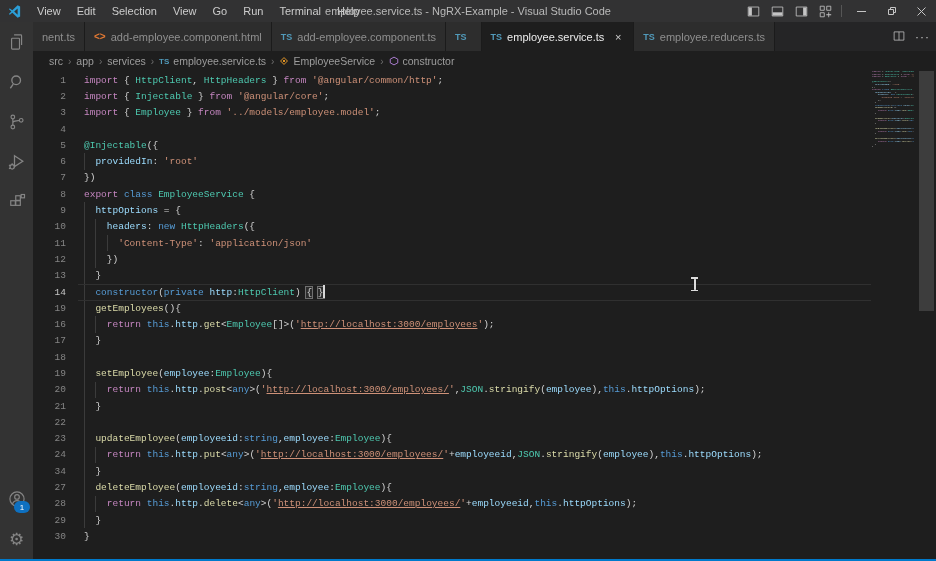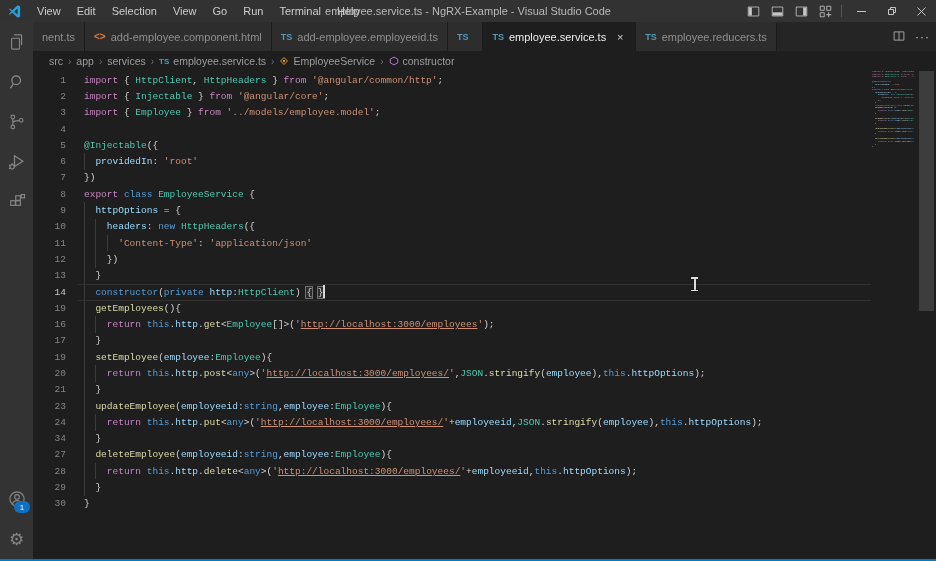--- a/index.html
+++ b/index.html
@@ -198,21 +198,21 @@
     <div class="tabs">
         <div class="tab">
           <span>nent.ts</span>
         </div>
         <div class="tab">
           <span class="tab-icon html">&lt;&gt;</span>
           <span>add-employee.component.html</span>
         </div>
         <div class="tab">
           <span class="tab-icon ts">TS</span>
-          <span>add-employee.employeeid.ts</span>
+          <span>add-employee.component.ts</span>
         </div>
         <div class="tab">
           <span class="tab-icon ts">TS</span>
         </div>
         <div class="tab active">
           <span class="tab-icon ts">TS</span>
           <span>employee.service.ts</span>
           <span class="tab-close">×</span>
         </div>
         <div class="tab">
@@ -277,23 +277,25 @@
         <div class="code-row"><span class="ln">8</span><span class="code-text"><span class="tok-kw" style="color: rgb(197, 134, 192);">export</span><span class="tok-pun" style="color: rgb(212, 212, 212);"> </span><span class="tok-kw2" style="color: rgb(86, 156, 214);">class</span><span class="tok-pun" style="color: rgb(212, 212, 212);"> </span><span class="tok-type" style="color: rgb(78, 201, 176);">EmployeeService</span><span class="tok-pun" style="color: rgb(212, 212, 212);"> {</span></span></div>
         <div class="code-row"><span class="ln">9</span><span class="code-text"><span class="tok-pun" style="color: rgb(212, 212, 212);">  </span><span class="tok-var" style="color: rgb(156, 220, 254);">httpOptions</span><span class="tok-pun" style="color: rgb(212, 212, 212);"> = {</span></span><span class="guide" style="left: 51px;"></span></div>
         <div class="code-row"><span class="ln">10</span><span class="code-text"><span class="tok-pun" style="color: rgb(212, 212, 212);">    </span><span class="tok-var" style="color: rgb(156, 220, 254);">headers</span><span class="tok-pun" style="color: rgb(212, 212, 212);">: </span><span class="tok-kw2" style="color: rgb(86, 156, 214);">new</span><span class="tok-pun" style="color: rgb(212, 212, 212);"> </span><span class="tok-type" style="color: rgb(78, 201, 176);">HttpHeaders</span><span class="tok-pun" style="color: rgb(212, 212, 212);">({</span></span><span class="guide" style="left: 51px;"></span><span class="guide" style="left: 62.4px;"></span></div>
         <div class="code-row"><span class="ln">11</span><span class="code-text"><span class="tok-pun" style="color: rgb(212, 212, 212);">      </span><span class="tok-str" style="color: rgb(206, 145, 120);">'Content-Type'</span><span class="tok-pun" style="color: rgb(212, 212, 212);">: </span><span class="tok-str" style="color: rgb(206, 145, 120);">'application/json'</span></span><span class="guide" style="left: 51px;"></span><span class="guide" style="left: 62.4px;"></span><span class="guide" style="left: 73.8px;"></span></div>
         <div class="code-row"><span class="ln">12</span><span class="code-text"><span class="tok-pun" style="color: rgb(212, 212, 212);">    })</span></span><span class="guide" style="left: 51px;"></span><span class="guide" style="left: 62.4px;"></span></div>
         <div class="code-row"><span class="ln">13</span><span class="code-text"><span class="tok-pun" style="color: rgb(212, 212, 212);">  }</span></span><span class="guide" style="left: 51px;"></span></div>
         <div class="code-row"><span class="ln active">14</span><span class="code-text"><span class="tok-pun" style="color: rgb(212, 212, 212);">  </span><span class="tok-kw2" style="color: rgb(86, 156, 214);">constructor</span><span class="tok-pun" style="color: rgb(212, 212, 212);">(</span><span class="tok-kw2" style="color: rgb(86, 156, 214);">private</span><span class="tok-pun" style="color: rgb(212, 212, 212);"> </span><span class="tok-var" style="color: rgb(156, 220, 254);">http</span><span class="tok-pun" style="color: rgb(212, 212, 212);">:</span><span class="tok-type" style="color: rgb(78, 201, 176);">HttpClient</span><span class="tok-pun" style="color: rgb(212, 212, 212);">) </span><span class="tok-mbr" style="color: rgb(212, 212, 212);">{</span><span class="tok-pun" style="color: rgb(212, 212, 212);"> </span><span class="tok-mbr" style="color: rgb(212, 212, 212);">}</span></span><span class="guide" style="left: 51px;"></span></div>
         <div class="code-row"><span class="ln">19</span><span class="code-text"><span class="tok-pun" style="color: rgb(212, 212, 212);">  </span><span class="tok-fn" style="color: rgb(220, 220, 170);">getEmployees</span><span class="tok-pun" style="color: rgb(212, 212, 212);">(){</span></span><span class="guide" style="left: 51px;"></span></div>
         <div class="code-row"><span class="ln">16</span><span class="code-text"><span class="tok-pun" style="color: rgb(212, 212, 212);">    </span><span class="tok-kw" style="color: rgb(197, 134, 192);">return</span><span class="tok-pun" style="color: rgb(212, 212, 212);"> </span><span class="tok-kw2" style="color: rgb(86, 156, 214);">this</span><span class="tok-pun" style="color: rgb(212, 212, 212);">.</span><span class="tok-var" style="color: rgb(156, 220, 254);">http</span><span class="tok-pun" style="color: rgb(212, 212, 212);">.</span><span class="tok-fn" style="color: rgb(220, 220, 170);">get</span><span class="tok-pun" style="color: rgb(212, 212, 212);">&lt;</span><span class="tok-type" style="color: rgb(78, 201, 176);">Employee</span><span class="tok-pun" style="color: rgb(212, 212, 212);">[]&gt;(</span><span class="tok-str" style="color: rgb(206, 145, 120);">'</span><span class="tok-strU" style="color: rgb(206, 145, 120);">http://localhost:3000/employees</span><span class="tok-str" style="color: rgb(206, 145, 120);">'</span><span class="tok-pun" style="color: rgb(212, 212, 212);">);</span></span><span class="guide" style="left: 51px;"></span><span class="guide" style="left: 62.4px;"></span></div>
         <div class="code-row"><span class="ln">17</span><span class="code-text"><span class="tok-pun" style="color: rgb(212, 212, 212);">  }</span></span><span class="guide" style="left: 51px;"></span></div>
+        <div class="code-row"><span class="ln">18</span><span class="code-text"></span><span class="guide" style="left: 51px;"></span></div>
         <div class="code-row"><span class="ln">19</span><span class="code-text"><span class="tok-pun" style="color: rgb(212, 212, 212);">  </span><span class="tok-fn" style="color: rgb(220, 220, 170);">setEmployee</span><span class="tok-pun" style="color: rgb(212, 212, 212);">(</span><span class="tok-var" style="color: rgb(156, 220, 254);">employee</span><span class="tok-pun" style="color: rgb(212, 212, 212);">:</span><span class="tok-type" style="color: rgb(78, 201, 176);">Employee</span><span class="tok-pun" style="color: rgb(212, 212, 212);">){</span></span><span class="guide" style="left: 51px;"></span></div>
         <div class="code-row"><span class="ln">20</span><span class="code-text"><span class="tok-pun" style="color: rgb(212, 212, 212);">    </span><span class="tok-kw" style="color: rgb(197, 134, 192);">return</span><span class="tok-pun" style="color: rgb(212, 212, 212);"> </span><span class="tok-kw2" style="color: rgb(86, 156, 214);">this</span><span class="tok-pun" style="color: rgb(212, 212, 212);">.</span><span class="tok-var" style="color: rgb(156, 220, 254);">http</span><span class="tok-pun" style="color: rgb(212, 212, 212);">.</span><span class="tok-fn" style="color: rgb(220, 220, 170);">post</span><span class="tok-pun" style="color: rgb(212, 212, 212);">&lt;</span><span class="tok-kw2" style="color: rgb(86, 156, 214);">any</span><span class="tok-pun" style="color: rgb(212, 212, 212);">&gt;(</span><span class="tok-str" style="color: rgb(206, 145, 120);">'</span><span class="tok-strU" style="color: rgb(206, 145, 120);">http://localhost:3000/employees/</span><span class="tok-str" style="color: rgb(206, 145, 120);">'</span><span class="tok-pun" style="color: rgb(212, 212, 212);">,</span><span class="tok-type" style="color: rgb(78, 201, 176);">JSON</span><span class="tok-pun" style="color: rgb(212, 212, 212);">.</span><span class="tok-fn" style="color: rgb(220, 220, 170);">stringify</span><span class="tok-pun" style="color: rgb(212, 212, 212);">(</span><span class="tok-var" style="color: rgb(156, 220, 254);">employee</span><span class="tok-pun" style="color: rgb(212, 212, 212);">),</span><span class="tok-kw2" style="color: rgb(86, 156, 214);">this</span><span class="tok-pun" style="color: rgb(212, 212, 212);">.</span><span class="tok-var" style="color: rgb(156, 220, 254);">httpOptions</span><span class="tok-pun" style="color: rgb(212, 212, 212);">);</span></span><span class="guide" style="left: 51px;"></span><span class="guide" style="left: 62.4px;"></span></div>
         <div class="code-row"><span class="ln">21</span><span class="code-text"><span class="tok-pun" style="color: rgb(212, 212, 212);">  }</span></span><span class="guide" style="left: 51px;"></span></div>
+        <div class="code-row"><span class="ln">22</span><span class="code-text"></span><span class="guide" style="left: 51px;"></span></div>
         <div class="code-row"><span class="ln">23</span><span class="code-text"><span class="tok-pun" style="color: rgb(212, 212, 212);">  </span><span class="tok-fn" style="color: rgb(220, 220, 170);">updateEmployee</span><span class="tok-pun" style="color: rgb(212, 212, 212);">(</span><span class="tok-var" style="color: rgb(156, 220, 254);">employeeid</span><span class="tok-pun" style="color: rgb(212, 212, 212);">:</span><span class="tok-kw2" style="color: rgb(86, 156, 214);">string</span><span class="tok-pun" style="color: rgb(212, 212, 212);">,</span><span class="tok-var" style="color: rgb(156, 220, 254);">employee</span><span class="tok-pun" style="color: rgb(212, 212, 212);">:</span><span class="tok-type" style="color: rgb(78, 201, 176);">Employee</span><span class="tok-pun" style="color: rgb(212, 212, 212);">){</span></span><span class="guide" style="left: 51px;"></span></div>
         <div class="code-row"><span class="ln">24</span><span class="code-text"><span class="tok-pun" style="color: rgb(212, 212, 212);">    </span><span class="tok-kw" style="color: rgb(197, 134, 192);">return</span><span class="tok-pun" style="color: rgb(212, 212, 212);"> </span><span class="tok-kw2" style="color: rgb(86, 156, 214);">this</span><span class="tok-pun" style="color: rgb(212, 212, 212);">.</span><span class="tok-var" style="color: rgb(156, 220, 254);">http</span><span class="tok-pun" style="color: rgb(212, 212, 212);">.</span><span class="tok-fn" style="color: rgb(220, 220, 170);">put</span><span class="tok-pun" style="color: rgb(212, 212, 212);">&lt;</span><span class="tok-kw2" style="color: rgb(86, 156, 214);">any</span><span class="tok-pun" style="color: rgb(212, 212, 212);">&gt;(</span><span class="tok-str" style="color: rgb(206, 145, 120);">'</span><span class="tok-strU" style="color: rgb(206, 145, 120);">http://localhost:3000/employees/</span><span class="tok-str" style="color: rgb(206, 145, 120);">'</span><span class="tok-pun" style="color: rgb(212, 212, 212);">+</span><span class="tok-var" style="color: rgb(156, 220, 254);">employeeid</span><span class="tok-pun" style="color: rgb(212, 212, 212);">,</span><span class="tok-type" style="color: rgb(78, 201, 176);">JSON</span><span class="tok-pun" style="color: rgb(212, 212, 212);">.</span><span class="tok-fn" style="color: rgb(220, 220, 170);">stringify</span><span class="tok-pun" style="color: rgb(212, 212, 212);">(</span><span class="tok-var" style="color: rgb(156, 220, 254);">employee</span><span class="tok-pun" style="color: rgb(212, 212, 212);">),</span><span class="tok-kw2" style="color: rgb(86, 156, 214);">this</span><span class="tok-pun" style="color: rgb(212, 212, 212);">.</span><span class="tok-var" style="color: rgb(156, 220, 254);">httpOptions</span><span class="tok-pun" style="color: rgb(212, 212, 212);">);</span></span><span class="guide" style="left: 51px;"></span><span class="guide" style="left: 62.4px;"></span></div>
         <div class="code-row"><span class="ln">34</span><span class="code-text"><span class="tok-pun" style="color: rgb(212, 212, 212);">  }</span></span><span class="guide" style="left: 51px;"></span></div>
         <div class="code-row"><span class="ln">27</span><span class="code-text"><span class="tok-pun" style="color: rgb(212, 212, 212);">  </span><span class="tok-fn" style="color: rgb(220, 220, 170);">deleteEmployee</span><span class="tok-pun" style="color: rgb(212, 212, 212);">(</span><span class="tok-var" style="color: rgb(156, 220, 254);">employeeid</span><span class="tok-pun" style="color: rgb(212, 212, 212);">:</span><span class="tok-kw2" style="color: rgb(86, 156, 214);">string</span><span class="tok-pun" style="color: rgb(212, 212, 212);">,</span><span class="tok-var" style="color: rgb(156, 220, 254);">employee</span><span class="tok-pun" style="color: rgb(212, 212, 212);">:</span><span class="tok-type" style="color: rgb(78, 201, 176);">Employee</span><span class="tok-pun" style="color: rgb(212, 212, 212);">){</span></span><span class="guide" style="left: 51px;"></span></div>
         <div class="code-row"><span class="ln">28</span><span class="code-text"><span class="tok-pun" style="color: rgb(212, 212, 212);">    </span><span class="tok-kw" style="color: rgb(197, 134, 192);">return</span><span class="tok-pun" style="color: rgb(212, 212, 212);"> </span><span class="tok-kw2" style="color: rgb(86, 156, 214);">this</span><span class="tok-pun" style="color: rgb(212, 212, 212);">.</span><span class="tok-var" style="color: rgb(156, 220, 254);">http</span><span class="tok-pun" style="color: rgb(212, 212, 212);">.</span><span class="tok-fn" style="color: rgb(220, 220, 170);">delete</span><span class="tok-pun" style="color: rgb(212, 212, 212);">&lt;</span><span class="tok-kw2" style="color: rgb(86, 156, 214);">any</span><span class="tok-pun" style="color: rgb(212, 212, 212);">&gt;(</span><span class="tok-str" style="color: rgb(206, 145, 120);">'</span><span class="tok-strU" style="color: rgb(206, 145, 120);">http://localhost:3000/employees/</span><span class="tok-str" style="color: rgb(206, 145, 120);">'</span><span class="tok-pun" style="color: rgb(212, 212, 212);">+</span><span class="tok-var" style="color: rgb(156, 220, 254);">employeeid</span><span class="tok-pun" style="color: rgb(212, 212, 212);">,</span><span class="tok-kw2" style="color: rgb(86, 156, 214);">this</span><span class="tok-pun" style="color: rgb(212, 212, 212);">.</span><span class="tok-var" style="color: rgb(156, 220, 254);">httpOptions</span><span class="tok-pun" style="color: rgb(212, 212, 212);">);</span></span><span class="guide" style="left: 51px;"></span><span class="guide" style="left: 62.4px;"></span></div>
         <div class="code-row"><span class="ln">29</span><span class="code-text"><span class="tok-pun" style="color: rgb(212, 212, 212);">  }</span></span><span class="guide" style="left: 51px;"></span></div>
         <div class="code-row"><span class="ln">30</span><span class="code-text"><span class="tok-pun" style="color: rgb(212, 212, 212);">}</span></span></div>
       </div>
     <div class="cur-line-border-top" style="top: 212.9px;"></div>
     <div class="cur-line-border-bottom" style="top: 229.2px;"></div>

